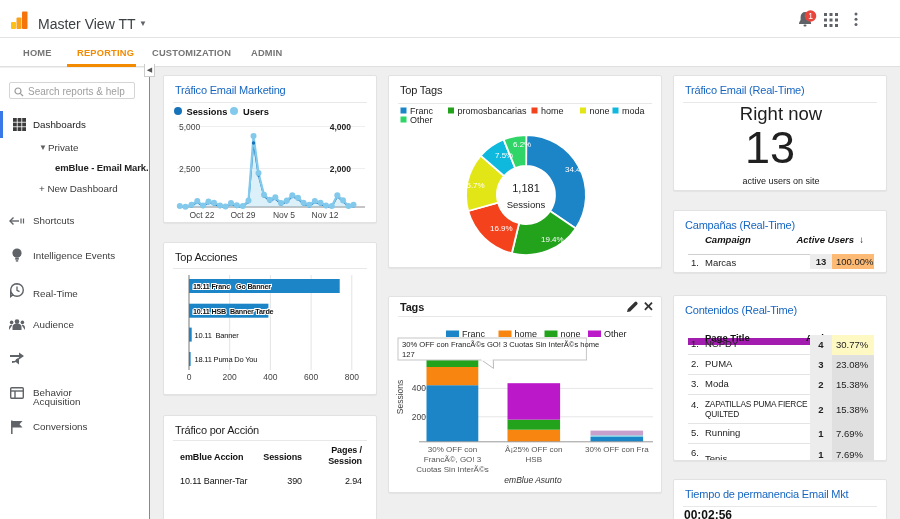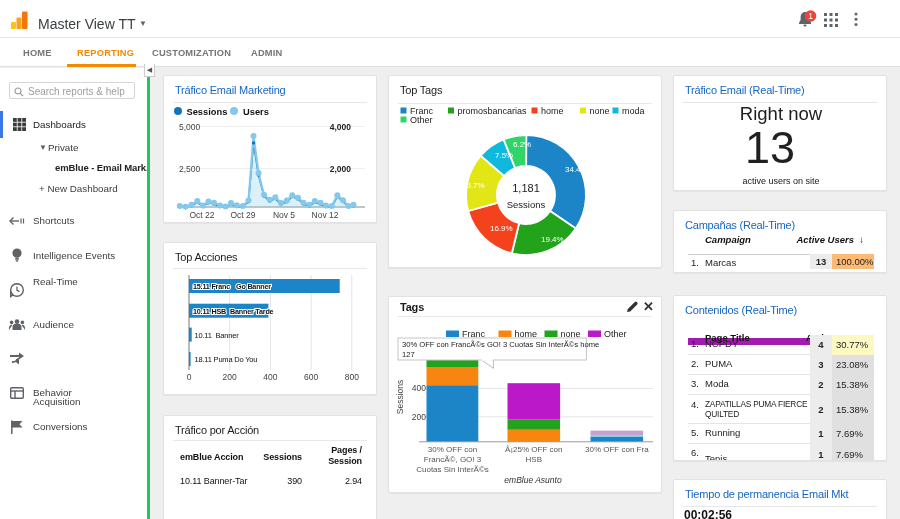--- a/index.html
+++ b/index.html
@@ -2,21 +2,21 @@
 <html><head>
 <meta charset="utf-8">
 <style>
 *{margin:0;padding:0;box-sizing:border-box;}
 html,body{width:900px;height:519px;overflow:hidden;}
 body{font-family:"Liberation Sans",sans-serif;background:#efefef;position:relative;}
 .abs{position:absolute;}
 #topbar{left:0;top:0;width:900px;height:38px;background:#fff;border-bottom:1px solid #e4e4e4;}
 #tabbar{left:0;top:38px;width:900px;height:29px;background:#fff;border-bottom:1px solid #e0e0e0;}
 .tab{position:absolute;top:10px;font-size:9.3px;font-weight:bold;color:#757575;letter-spacing:.2px;}
-#sidebar{left:0;top:68px;width:150px;height:451px;background:#fff;border-right:3px solid #22c55e;overflow:hidden;}
+#sidebar{left:0;top:68px;width:150px;height:451px;background:#fff;border-right:1px solid #22c55e;overflow:hidden;}
 .card{position:absolute;background:#fff;border:1px solid #e2e2e2;border-radius:2px;box-shadow:0 1px 1px rgba(0,0,0,0.05);overflow:hidden;}
 .ctitle{position:absolute;left:11px;top:8px;font-size:11px;letter-spacing:-0.2px;color:#1766c2;white-space:nowrap;}
 .ctitle.dark{color:#1c1c1c;}
 .cdiv{position:absolute;left:9px;right:9px;top:26px;border-top:1px solid #e8e8e8;}
 .sitem{position:absolute;left:33px;font-size:9.8px;color:#3c3c3c;white-space:nowrap;}
 svg{position:absolute;overflow:visible;}
 </style>
 </head>
 <body>
 
@@ -108,21 +108,21 @@
   <svg class="abs" style="left:11px;top:180px" width="12" height="15" viewBox="0 0 12 15">
     <circle cx="6" cy="5" r="4.6" fill="#5f6368"></circle>
       <rect x="4.2" y="9.5" width="3.6" height="2.2" fill="#5f6368"></rect>
       <rect x="4.8" y="12.2" width="2.4" height="1.4" fill="#5f6368"></rect>
   </svg>
   <div class="sitem" style="top:182px;">Intelligence Events</div>
   <svg class="abs" style="left:10px;top:215px" width="14" height="14" viewBox="0 0 14 14">
     <path d="M7 0.7 a6.3 6.3 0 1 1 -6.3 6.3 V13.5 L3 11.8 A6.3 6.3 0 0 1 7 0.7Z" fill="none" stroke="#5f6368" stroke-width="1.4"></path>
     <path d="M7 3.5 V7.3 L9.5 8.6" stroke="#5f6368" stroke-width="1.3" fill="none"></path>
   </svg>
-  <div class="sitem" style="top:208px;">Real-Time</div>
+  <div class="sitem" style="top:220px;">Real-Time</div>
   <svg class="abs" style="left:9px;top:251px" width="16" height="11" viewBox="0 0 16 11">
     <g fill="#5f6368">
     <circle cx="8" cy="2.6" r="2.3"></circle>
         <path d="M3.5 11 v-3 a4.5 3.6 0 0 1 9 0 v3 Z"></path>
     <circle cx="2.6" cy="3.4" r="1.8"></circle>
         <path d="M0 11 v-2.6 a2.6 2.6 0 0 1 3.4 -2.4"></path>
     <circle cx="13.4" cy="3.4" r="1.8"></circle>
         <path d="M16 11 v-2.6 a2.6 2.6 0 0 0 -3.4 -2.4"></path>
     </g>
   </svg>

